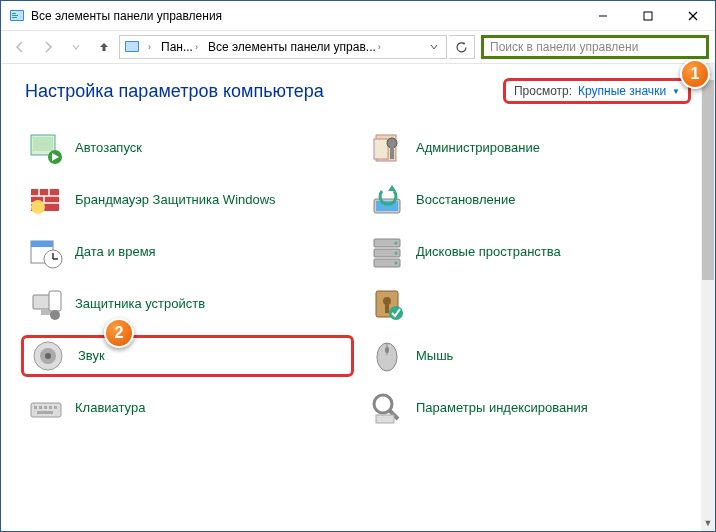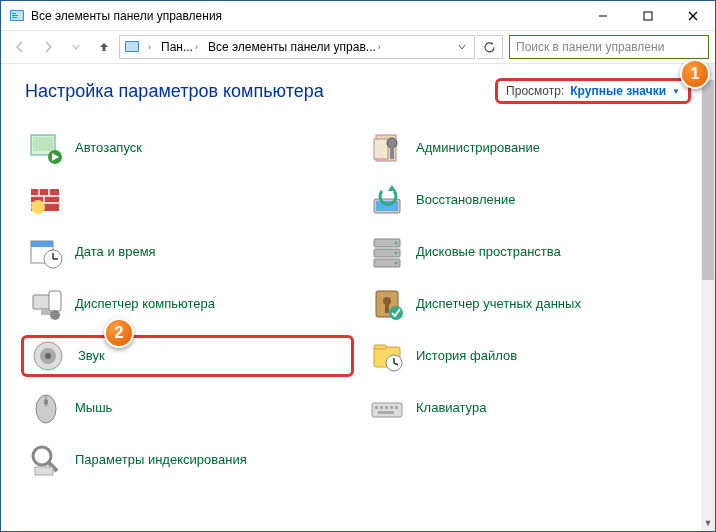--- a/index.html
+++ b/index.html
@@ -11,26 +11,26 @@
 .win-btns { display: flex; }
 .win-btn { width: 45px; height: 30px; display: flex; align-items: center; justify-content: center; color: #000; }
 .addrbar { height: 33px; display: flex; align-items: center; padding: 0 6px; gap: 2px; border-bottom: 1px solid #e5e5e5; }
 .nav-btn { width: 26px; height: 26px; display: flex; align-items: center; justify-content: center; color: #555; border-radius: 2px; }
 .nav-btn.dis { color: #bbb; }
 .addr { flex: 1; height: 24px; border: 1px solid #ccc; display: flex; align-items: center; padding: 0 4px; gap: 2px; overflow: hidden; }
 .addr .cp-icon { width: 16px; height: 16px; flex-shrink: 0; }
 .crumb { display: flex; align-items: center; height: 100%; padding: 0 4px; white-space: nowrap; font-size: 12px; }
 .crumb .chev { margin-left: 2px; color: #555; font-size: 9px; }
 .refresh { width: 26px; height: 24px; display: flex; align-items: center; justify-content: center; border: 1px solid #ccc; border-left: none; }
-.search { width: 200px; height: 24px; border: 1px solid #4d7c0f; display: flex; align-items: center; padding: 0 6px; color: #888; margin-left: 4px; }
+.search { width: 228px; height: 24px; border: 3px solid #4d7c0f; display: flex; align-items: center; padding: 0 6px; color: #888; margin-left: 4px; }
 .headrow { height: 54px; display: flex; align-items: center; padding: 0 24px 0 24px; justify-content: space-between; }
 .headrow .heading { color: #003399; font-size: 18px; }
 .view-wrap { height: 26px; display: flex; align-items: center; gap: 6px; padding: 2px 8px; border: 3px solid #d33; border-radius: 6px; position: relative; }
 .view-wrap .lbl { color: #444; font-size: 12px; text-align: center; }
-.view-wrap .val { color: #0066cc; font-size: 12px; font-weight: bold; }
+.view-wrap .val { color: #0066cc; font-size: 12px; }
 .view-wrap .dd { color: #0066cc; font-size: 8px; }
 .callout { position: absolute; width: 30px; height: 30px; border-radius: 50%; background: radial-gradient(circle at 35% 30%, #ff9a3c, #e25b00); border: 2px solid #fff; box-shadow: 0 2px 5px rgba(0,0,0,.4); display: flex; align-items: center; justify-content: center; color: #fff; font-weight: bold; font-size: 16px; z-index: 10; }
 .content { position: absolute; top: 118px; bottom: 0; left: 0; right: 14px; padding: 8px 6px 12px 20px; overflow: hidden; }
 .grid { display: grid; grid-template-columns: 1fr 1fr; column-gap: 8px; row-gap: 10px; }
 .item { display: flex; align-items: center; gap: 10px; height: 42px; padding: 0 6px; }
 .item .ic { width: 38px; height: 38px; flex-shrink: 0; display: flex; align-items: center; justify-content: center; }
 .item .txt { color: #006633; font-size: 13px; line-height: 1.15; }
 .item.hl { border: 3px solid #d33; border-radius: 6px; position: relative; }
 .scrollbar { position: absolute; top: 63px; right: 0; bottom: 0; width: 14px; background: #f0f0f0; }
 .scroll-arrow { height: 16px; display: flex; align-items: center; justify-content: center; color: #666; font-size: 9px; }
@@ -172,20 +172,21 @@
             <svg viewBox="0 0 38 38">
               <rect x="4" y="8" width="28" height="22" fill="#c44"></rect>
               <line x1="4" y1="15" x2="32" y2="15" stroke="#fff" stroke-width="1.5"></line>
               <line x1="4" y1="22" x2="32" y2="22" stroke="#fff" stroke-width="1.5"></line>
               <line x1="12" y1="8" x2="12" y2="15" stroke="#fff" stroke-width="1.5"></line>
               <line x1="22" y1="8" x2="22" y2="15" stroke="#fff" stroke-width="1.5"></line>
               <line x1="17" y1="15" x2="17" y2="22" stroke="#fff" stroke-width="1.5"></line>
               <circle cx="11" cy="26" r="7" fill="#ffd966"></circle>
             </svg>
           </span>
+        <span class="txt">Брандмауэр Защитника Windows</span>
       </div>
 
       <div class="item">
         <span class="ic">
             <svg viewBox="0 0 38 38">
               <rect x="6" y="18" width="26" height="14" fill="#ccc" stroke="#888" rx="2"></rect>
               <rect x="8" y="20" width="22" height="10" fill="#5ab0e8"></rect>
               <path d="M26 10 A8 8 0 1 1 14 10" fill="none" stroke="#3a8" stroke-width="3"></path>
               <path d="M24 4 L28 10 L20 10 Z" fill="#3a8"></path>
             </svg>
@@ -222,60 +223,47 @@
 
       <div class="item">
         <span class="ic">
             <svg viewBox="0 0 38 38">
               <rect x="6" y="10" width="20" height="14" fill="#ddd" stroke="#888" rx="1"></rect>
               <rect x="14" y="24" width="10" height="6" fill="#bbb"></rect>
               <rect x="22" y="6" width="12" height="20" fill="#fff" stroke="#888" rx="2"></rect>
               <circle cx="28" cy="30" r="5" fill="#888"></circle>
             </svg>
           </span>
-        <span class="txt">Диспетчер компьютера</span>
+        <span class="txt">Защитника устройств</span>
       </div>
 
       <div class="item">
         <span class="ic">
             <svg viewBox="0 0 38 38">
               <rect x="8" y="6" width="22" height="26" fill="#c8a060" stroke="#886030" rx="2"></rect>
               <circle cx="19" cy="16" r="4" fill="#886030"></circle>
               <rect x="17" y="18" width="4" height="10" fill="#886030"></rect>
               <circle cx="28" cy="28" r="7" fill="#3a8"></circle>
               <path d="M24 28 L27 31 L32 24" fill="none" stroke="#fff" stroke-width="2"></path>
             </svg>
           </span>
-        <span class="txt">Диспетчер учетных данных</span>
       </div>
 
       <div class="item hl">
         <span class="ic">
             <svg viewBox="0 0 38 38">
               <circle cx="18" cy="19" r="14" fill="#ddd" stroke="#999"></circle>
               <circle cx="18" cy="19" r="8" fill="#aaa"></circle>
               <circle cx="18" cy="19" r="3" fill="#666"></circle>
             </svg>
           </span>
         <span class="txt">Звук</span>
         <div class="callout" style="top:-20px;left:80px">2</div>
       </div>
 
-      <div class="item">
-        <span class="ic">
-            <svg viewBox="0 0 38 38">
-              <rect x="6" y="10" width="26" height="20" fill="#ffd966" stroke="#cca040" rx="2"></rect>
-              <rect x="6" y="8" width="12" height="4" fill="#ffd966" stroke="#cca040" rx="1"></rect>
-              <circle cx="26" cy="26" r="8" fill="#fff" stroke="#888"></circle>
-              <line x1="26" y1="26" x2="26" y2="21" stroke="#333" stroke-width="1.5"></line>
-              <line x1="26" y1="26" x2="30" y2="28" stroke="#333" stroke-width="1.5"></line>
-            </svg>
-          </span>
-        <span class="txt">История файлов</span>
-      </div>
 
       <div class="item">
         <span class="ic">
             <svg viewBox="0 0 38 38">
               <ellipse cx="19" cy="20" rx="10" ry="14" fill="#ccc" stroke="#888"></ellipse>
               <line x1="19" y1="6" x2="19" y2="18" stroke="#888"></line>
               <rect x="17" y="10" width="4" height="6" fill="#888" rx="2"></rect>
             </svg>
           </span>
         <span class="txt">Мышь</span>

